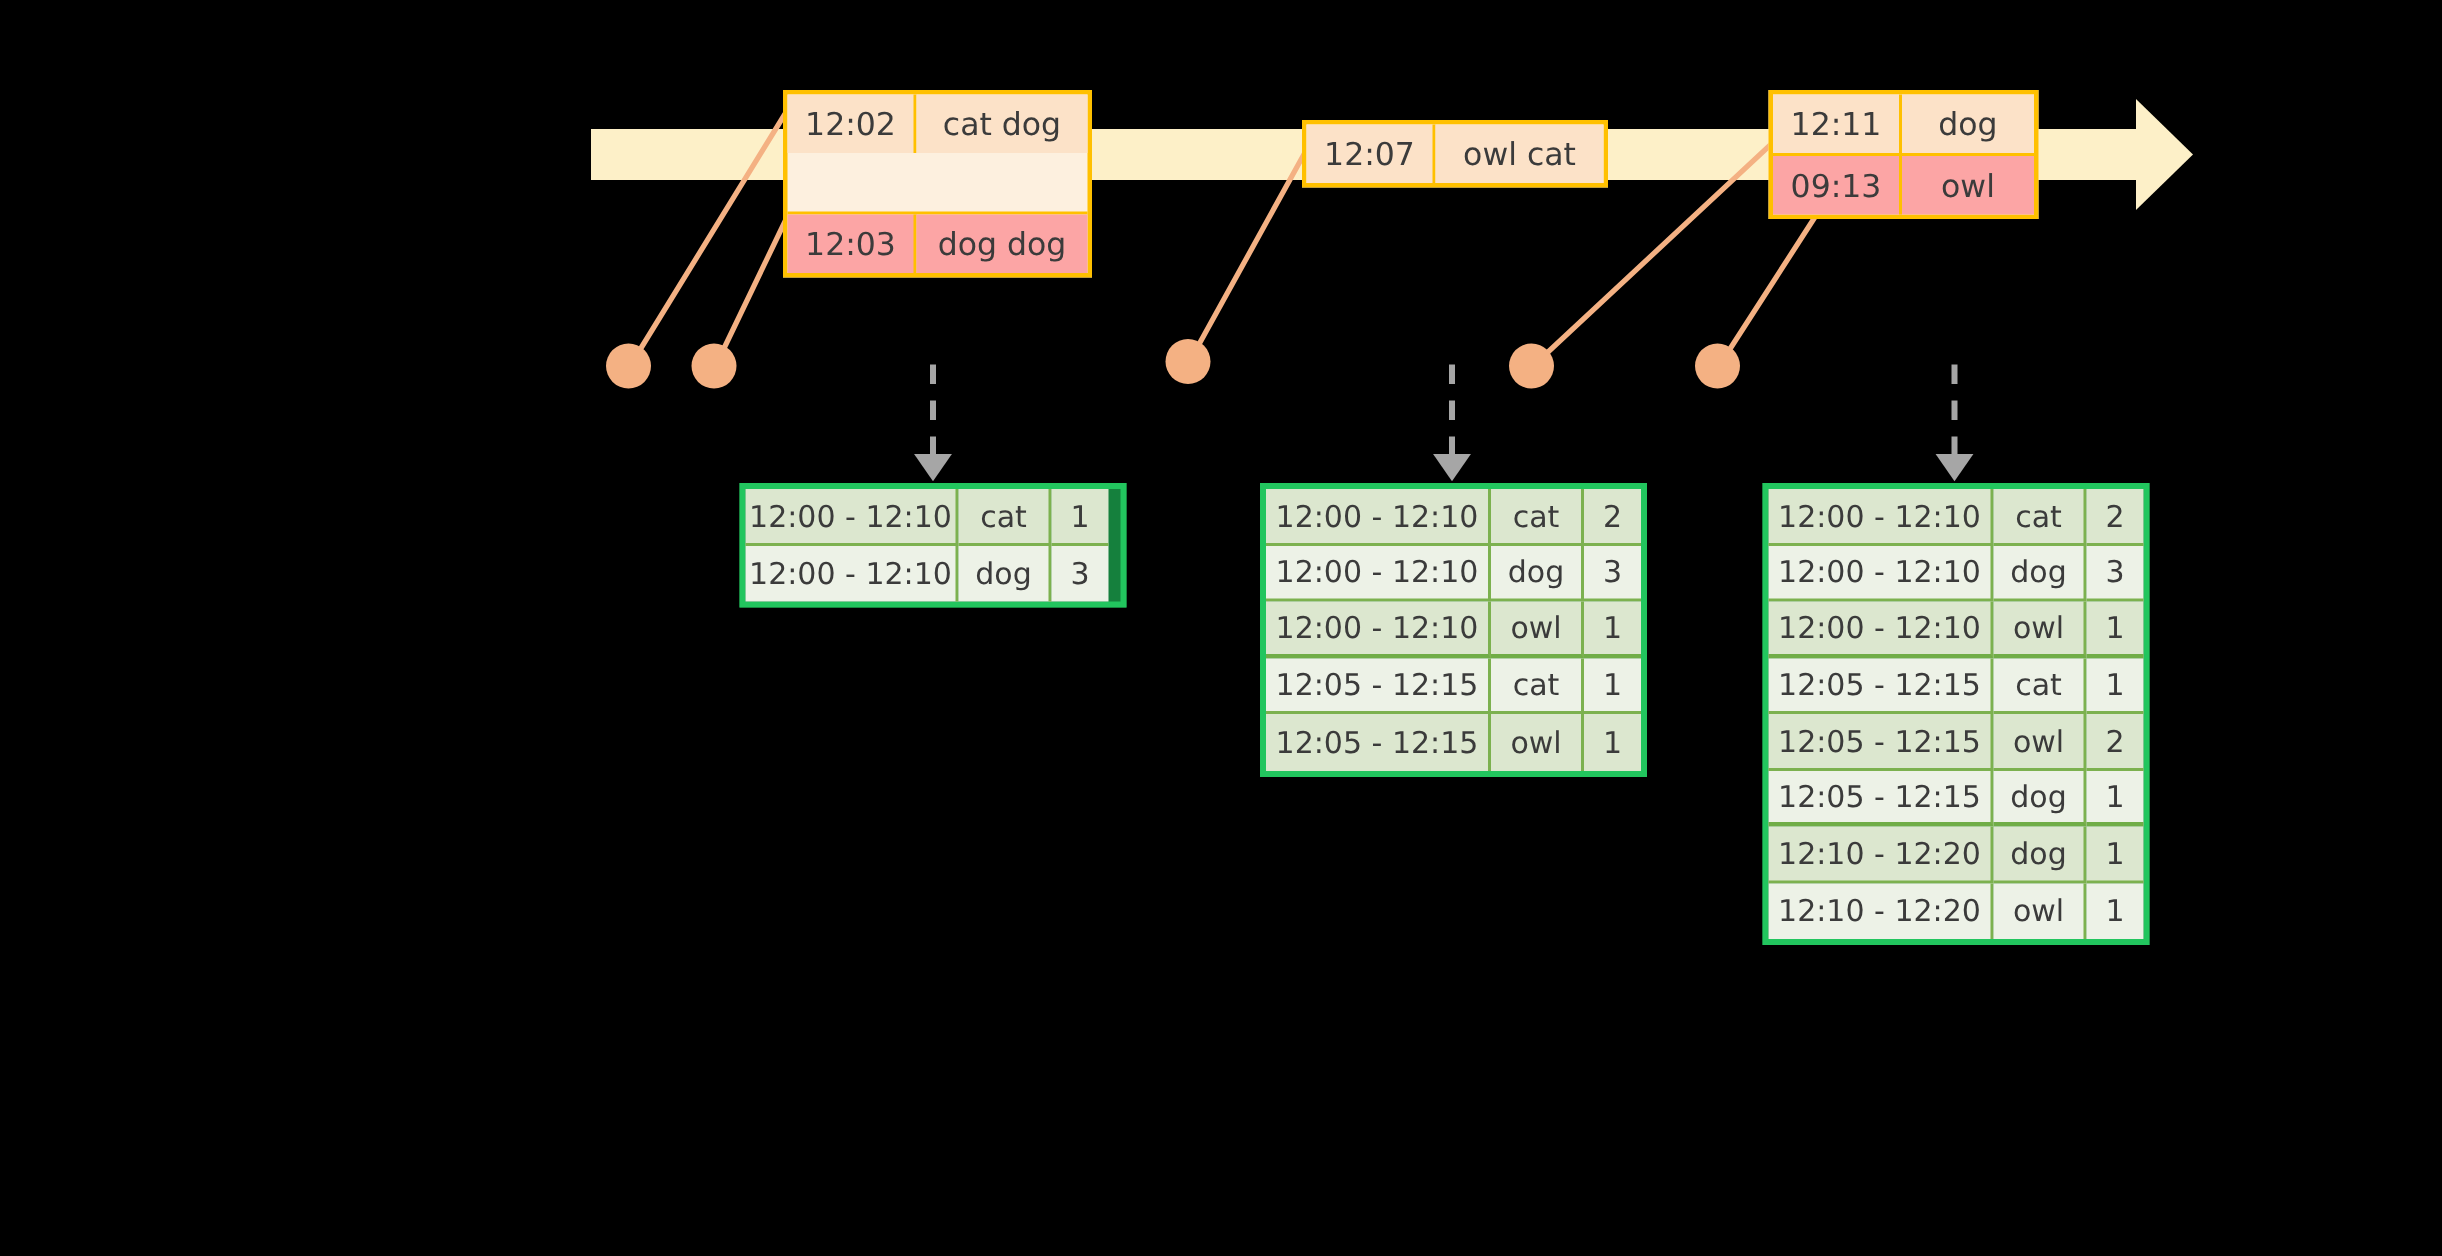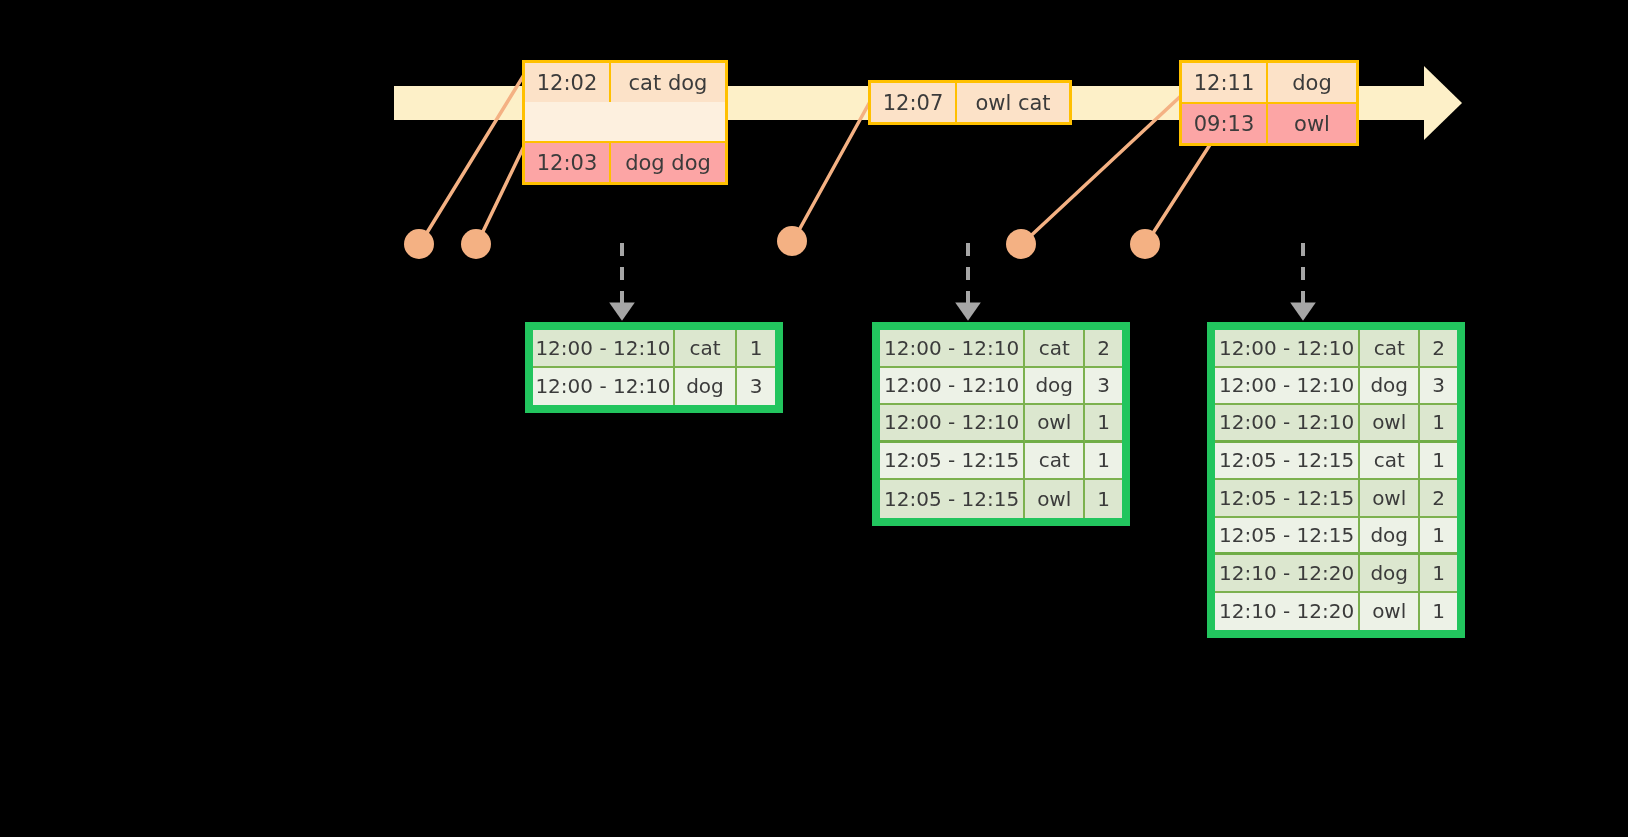--- a/index.html
+++ b/index.html
@@ -64,24 +64,23 @@
     align-items: center;
     justify-content: center;
     font-size: 21px;
     color: #3b3b3b;
     padding: 0 12px;
   }
 
   
   .result-table {
     position: absolute;
-    border: 8px solid #22c55e;
-    box-sizing: border-box;
-    background: #84cc16;
-    margin-left: 32px;
+    border: 4px solid #22c55e;
+    box-sizing: border-box;
+    background: #15803d;
   }
   .res-row {
     display: flex;
     flex-direction: row;
     height: 37.5px;
   }
   .res-row.shade .rcell { background: #DCE7CF; }
   .res-row.light .rcell { background: #EDF2E7; }
   .rcell {
     box-sizing: border-box;

